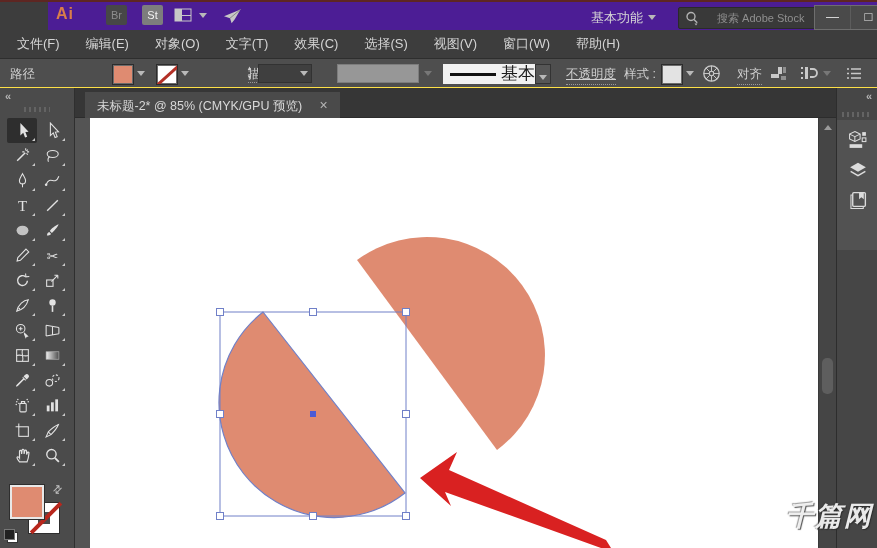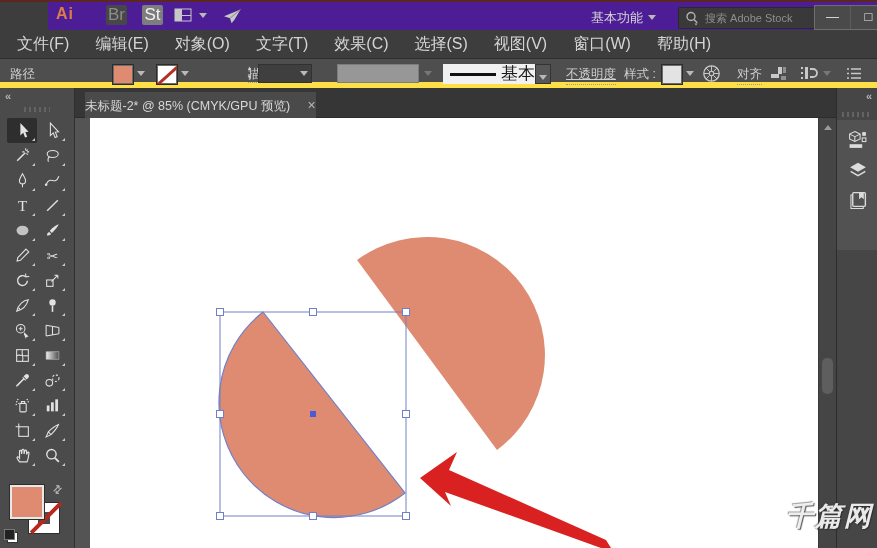--- a/index.html
+++ b/index.html
@@ -4,35 +4,35 @@
 <style>
   html,body{margin:0;padding:0;background:#222;}
   #app{position:relative;width:877px;height:548px;overflow:hidden;background:#3d3d3d;
        font-family:"Liberation Sans",sans-serif;color:#d2d2d2;font-size:13px;-webkit-user-select:none;}
   .abs{position:absolute;}
   
   #topstrip{left:0;top:0;width:877px;height:2px;background:#5e2622;}
   
   #titlebar{left:0;top:2px;width:866px;height:28px;background:#4c1d95;border-bottom:1px solid #343434;margin-left:48px;}
   .appmark{left:8px;top:3px;font-weight:bold;font-size:16px;color:#d97e4a;letter-spacing:1px;}
-  .sqbtn{width:21px;height:20px;line-height:20px;text-align:center;font-size:17px;border-radius:2px;}
+  .sqbtn{width:21px;height:20px;line-height:20px;text-align:center;font-size:11px;border-radius:2px;}
   #br-btn{left:58px;top:3px;background:#474747;color:#8d8d8d;}
   #st-btn{left:94px;top:3px;background:#7d7d7d;color:#f2f2f2;}
   .chev{display:inline-block;width:0;height:0;border-left:4px solid transparent;border-right:4px solid transparent;border-top:5px solid #b9b9b9;vertical-align:middle;}
   .chev.dim{border-top-color:#777;}
   #searchbox{left:630px;top:5px;width:136px;height:20px;background:#393939;border:1px solid #2a2a2a;border-radius:2px;color:#8f8f8f;font-size:11px;line-height:20px;}
-  #searchbox .ph{position:absolute;left:26px;top:0;white-space:nowrap;}
+  #searchbox .ph{position:absolute;left:38px;top:0;white-space:nowrap;}
   #winctrls{left:766px;top:3px;height:23px;display:flex;border:1px solid #6e6e6e;background:#4a4a4a;}
   #winctrls .wbtn{width:35px;height:23px;line-height:22px;text-align:center;color:#e3e3e3;font-size:13px;border-right:1px solid #5c5c5c;}
   #winctrls .wbtn:last-child{border-right:none;}
   
   #menubar{left:0;top:30px;width:877px;height:28px;background:#3d3d3d;display:flex;align-items:center;padding-left:4px;box-sizing:border-box;}
-  .menu-item{padding:0 13px;line-height:28px;color:#d4d4d4;font-size:16px;}
-  
-  #controlbar{left:0;top:58px;width:877px;height:30px;background:#4e4e4e;border-top:1px solid #2e2e2e;border-bottom:6px solid #fde047;box-sizing:border-box;}
+  .menu-item{padding:0 13px;line-height:28px;color:#d4d4d4;font-size:13px;}
+  
+  #controlbar{left:0;top:58px;width:877px;height:30px;background:#4e4e4e;border-top:1px solid #2e2e2e;border-bottom:1px solid #fde047;box-sizing:border-box;}
   .cb-label{position:absolute;top:7px;font-size:12.5px;color:#d0d0d0;}
   .dotted{border-bottom:1px dotted #9a9a9a;padding-bottom:1px;}
   .swatch{position:absolute;top:5px;width:20px;height:19px;border:1px solid #2c2c2c;box-shadow:0 0 0 1px #6b6b6b inset;}
   .ddchev{position:absolute;top:12px;}
   .stroke-none{background:#fff;position:relative;overflow:hidden;}
   .stroke-none::after{content:"";position:absolute;left:-3px;top:8px;width:30px;height:3px;background:#b33026;transform:rotate(-42deg);}
   .stepper{position:absolute;left:243px;top:5px;width:13px;height:19px;font-size:6px;color:#cfcfcf;text-align:center;line-height:9px;}
   .dropbox{position:absolute;top:5px;height:19px;background:#3f3f3f;border:1px solid #323232;box-sizing:border-box;}
   .brushbox{position:absolute;left:443px;top:5px;width:92px;height:20px;background:#f1f1f1;color:#1c1c1c;font-size:17px;line-height:20px;}
   .brushbox .linepv{position:absolute;left:7px;top:9px;width:46px;height:3px;background:#111;}
@@ -53,21 +53,21 @@
   #fill-chip{left:10px;top:5px;width:30px;height:30px;border:2px solid #e8e8e8;outline:1px solid #2e2e2e;z-index:2;}
   #stroke-chip{left:29px;top:23px;width:30px;height:30px;background:#fff;outline:1px solid #2e2e2e;z-index:1;}
   #stroke-chip .hole{position:absolute;left:9px;top:9px;width:12px;height:12px;background:#4b4b4b;}
   #stroke-chip .diag{position:absolute;left:-4px;top:13px;width:42px;height:4px;background:#b8271d;transform:rotate(-45deg);}
   #swap-icon{left:53px;top:3px;color:#c0c0c0;font-size:11px;transform:rotate(-45deg);}
   #mini-default{left:4px;top:49px;width:14px;height:14px;}
   #mini-default .w{position:absolute;right:0;bottom:0;width:9px;height:9px;background:#fdfdfd;border:1px solid #333;}
   #mini-default .b{position:absolute;left:0;top:0;width:9px;height:9px;background:#222;border:1px solid #777;}
   
   #tabbar{left:75px;top:88px;width:761px;height:30px;background:#363636;border-bottom:1px solid #2c2c2c;box-sizing:border-box;}
-  #doctab{position:absolute;left:10px;top:4px;height:26px;background:#4a4a4a;color:#d8d8d8;font-size:12.5px;line-height:26px;padding:0 0;}
+  #doctab{position:absolute;left:10px;top:4px;height:26px;background:#4a4a4a;color:#d8d8d8;font-size:12.5px;line-height:26px;padding:0 12px;}
   #doctab .close{margin-left:14px;color:#b4b4b4;font-size:14px;}
   #canvas-strip{left:75px;top:118px;width:15px;height:430px;background:#545454;}
   #canvas{left:90px;top:118px;width:728px;height:430px;background:#ffffff;}
   #cansvg{position:absolute;left:0;top:0;}
   
   #vscroll{left:818px;top:118px;width:18px;height:430px;background:#454545;border-left:1px solid #3a3a3a;box-sizing:border-box;}
   #vscroll .up{position:absolute;left:5px;top:7px;width:0;height:0;border-left:4px solid transparent;border-right:4px solid transparent;border-bottom:5px solid #9a9a9a;}
   #vthumb{position:absolute;left:3px;top:240px;width:11px;height:36px;background:#5e5e5e;border-radius:5px;}
   
   #dock{left:836px;top:88px;width:41px;height:460px;background:#464646;border-left:1px solid #2d2d2d;box-sizing:border-box;}

